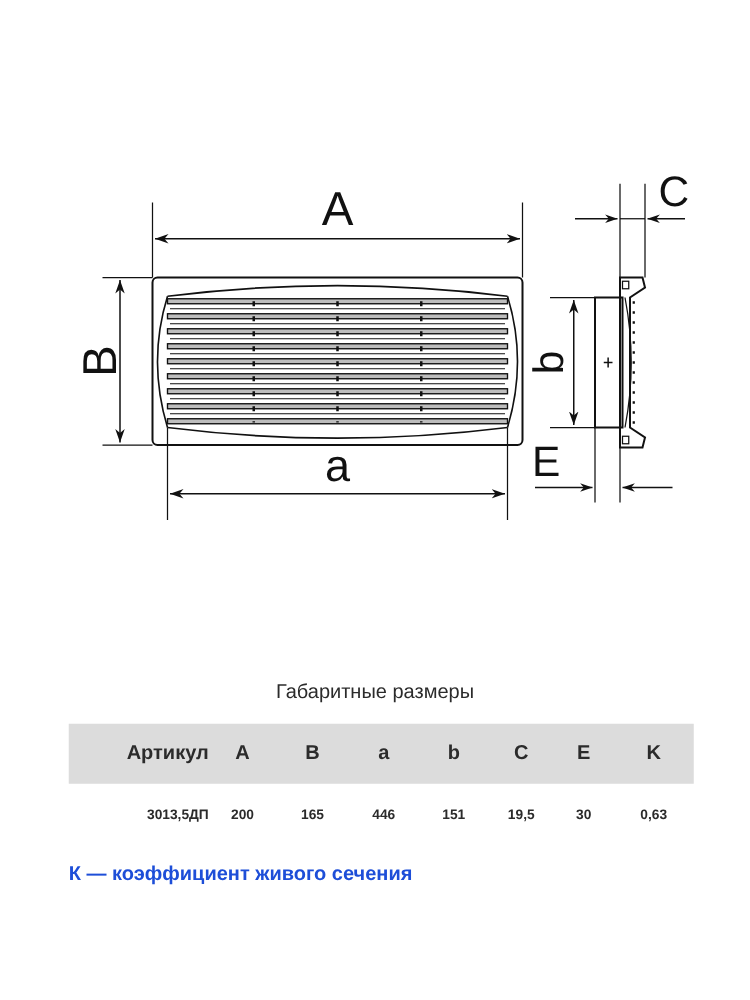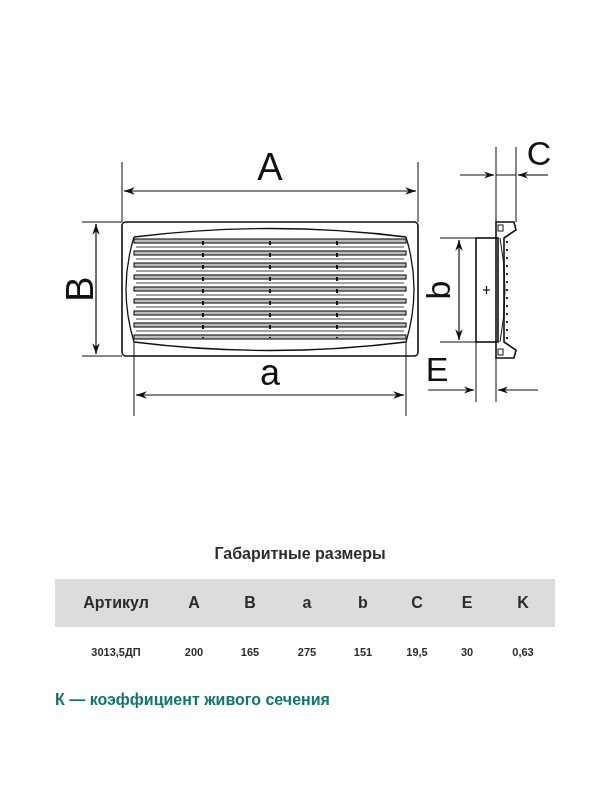--- a/index.html
+++ b/index.html
@@ -1,28 +1,28 @@
 <!DOCTYPE html>
 <html><head>
 <meta charset="utf-8">
 <style>
   html, body { margin:0; padding:0; background:#ffffff; }
   body { width:600px; height:800px; position:relative; overflow:hidden; font-family:"Liberation Sans", sans-serif; color:#222; }
   #drawing { position:absolute; left:0; top:0; width:600px; height:520px; }
-  .title { position:absolute; left:0; width:600px; top:545px; text-align:center; font-weight:bold; font-size:16px; color:#2b2b2b; }
+  .title { position:absolute; left:0; width:600px; top:545px; text-align:center; font-weight:normal; font-size:16px; color:#2b2b2b; }
   .table { position:absolute; left:55px; top:579px; width:500px; }
   .row { display:flex; align-items:center; }
   .row.head { background:#dcdcdc; height:48px; }
   .row.body { height:50px; }
   .cell { font-weight:bold; font-size:11px; text-align:center; color:#2b2b2b; }
   .row.head .cell { font-size:16px; }
-  .c0 { width:112px; text-align:center; padding-left:10px; box-sizing:border-box; }
+  .c0 { width:112px; text-align:right; padding-left:10px; box-sizing:border-box; }
   .c1 { width:54px; } .c2 { width:58px; } .c3 { width:56px; } .c4 { width:56px; }
   .c5 { width:52px; } .c6 { width:48px; } .c7 { width:64px; }
-  .note { position:absolute; left:55px; top:691px; font-weight:bold; font-size:16px; color:#0f766e; }
+  .note { position:absolute; left:55px; top:691px; font-weight:bold; font-size:16px; color:#1d4ed8; }
   .lbl { font-family:"Liberation Sans", sans-serif; fill:#111; }
 </style>
 </head>
 <body>
 
 <svg id="drawing" viewBox="0 0 600 520" xmlns="http://www.w3.org/2000/svg">
   <defs>
     <marker id="arr" viewBox="0 0 10 10" refX="10" refY="5" markerWidth="9" markerHeight="9" orient="auto-start-reverse">
       <path d="M0,1.5 L10,5 L0,8.5 L3,5 Z" fill="#111"></path>
     </marker>
@@ -130,21 +130,21 @@
     <div class="cell c3">a</div>
     <div class="cell c4">b</div>
     <div class="cell c5">C</div>
     <div class="cell c6">E</div>
     <div class="cell c7">K</div>
   </div>
   <div class="row body">
     <div class="cell c0">3013,5ДП</div>
     <div class="cell c1">200</div>
     <div class="cell c2">165</div>
-    <div class="cell c3">275</div>
+    <div class="cell c3">446</div>
     <div class="cell c4">151</div>
     <div class="cell c5">19,5</div>
     <div class="cell c6">30</div>
     <div class="cell c7">0,63</div>
   </div>
 </div>
 
 <div class="note">К — коэффициент живого сечения</div>
 
 </body></html>

